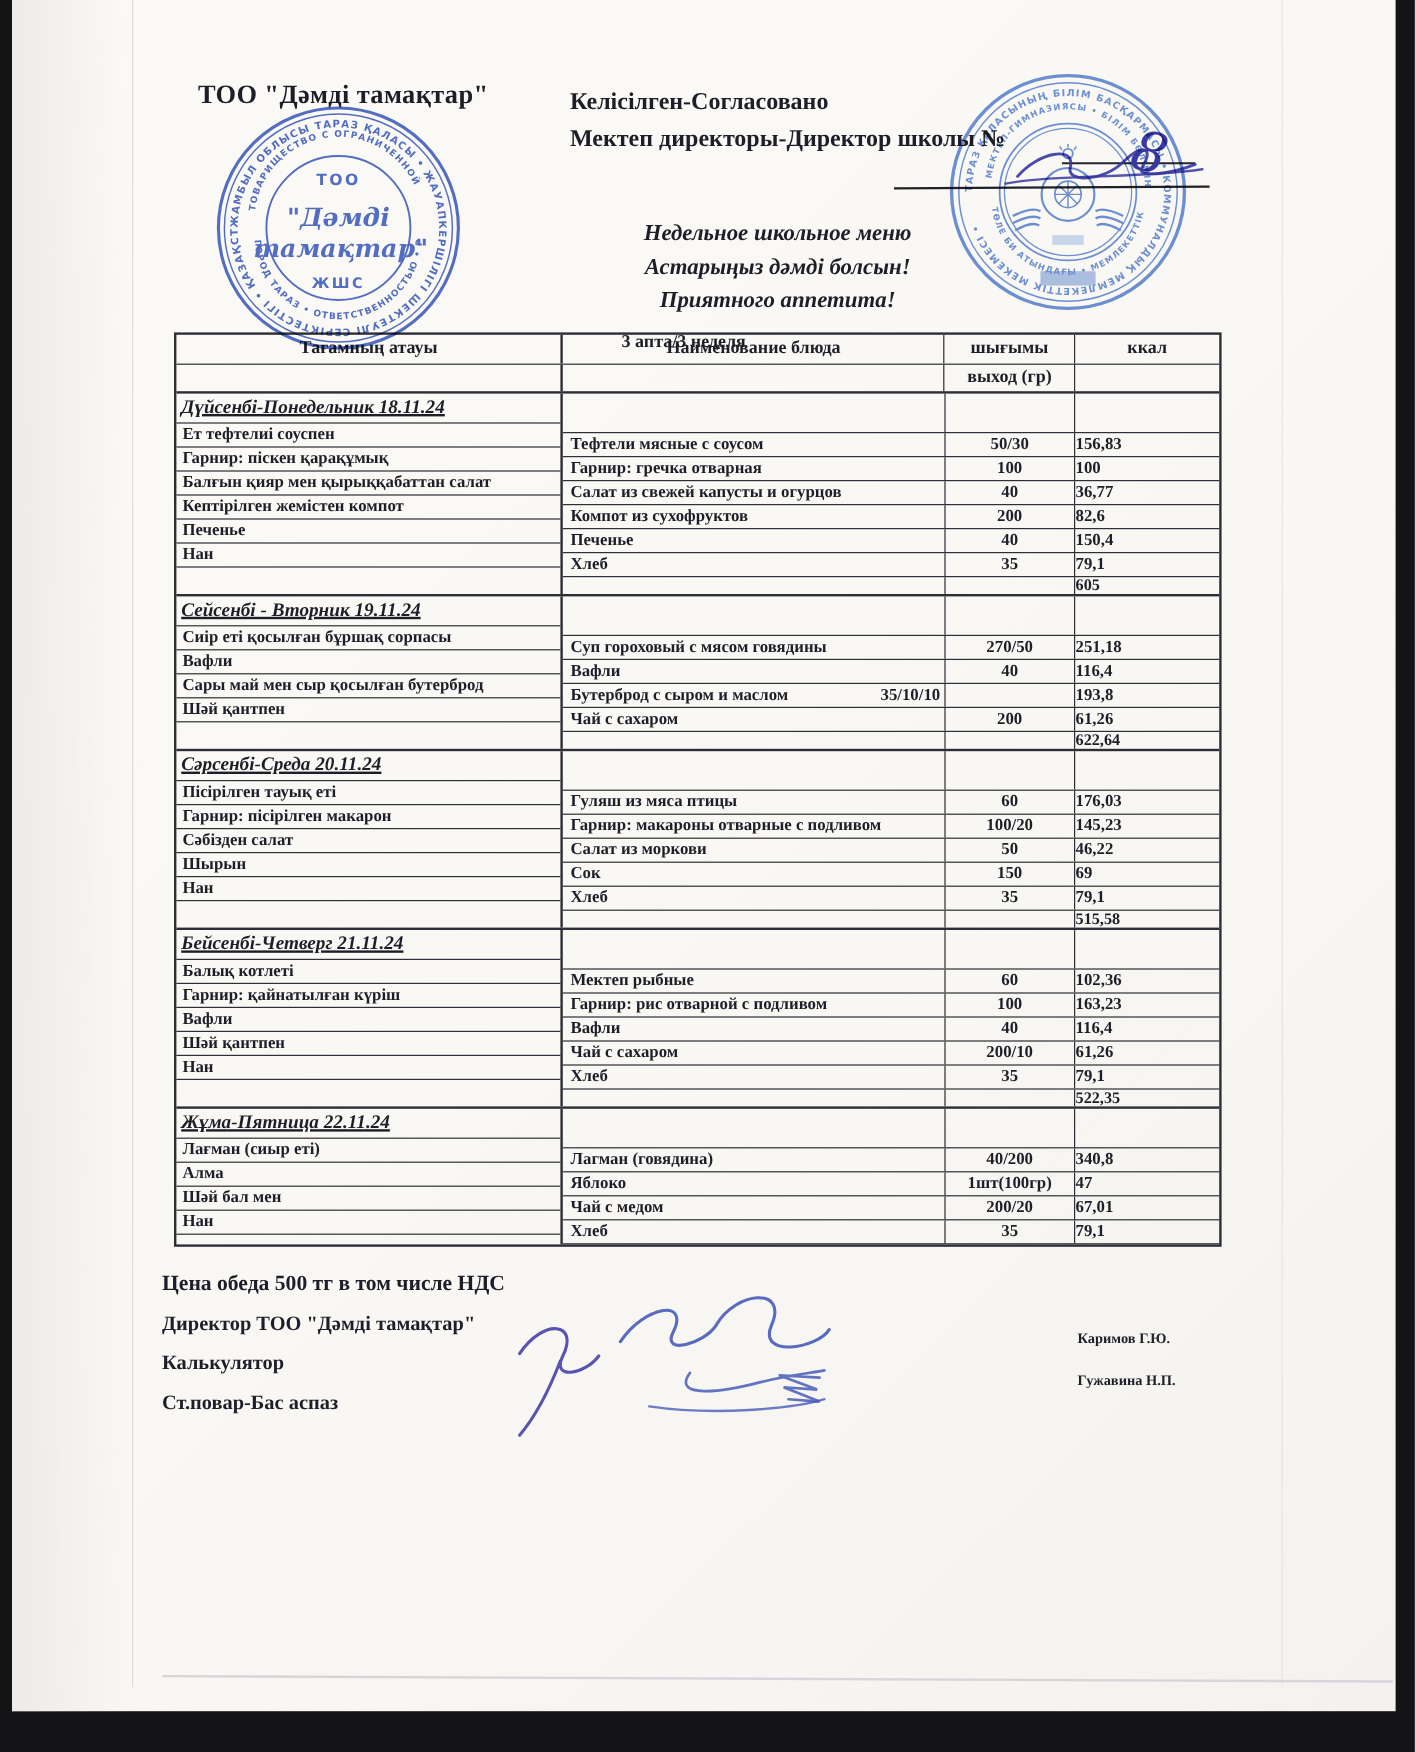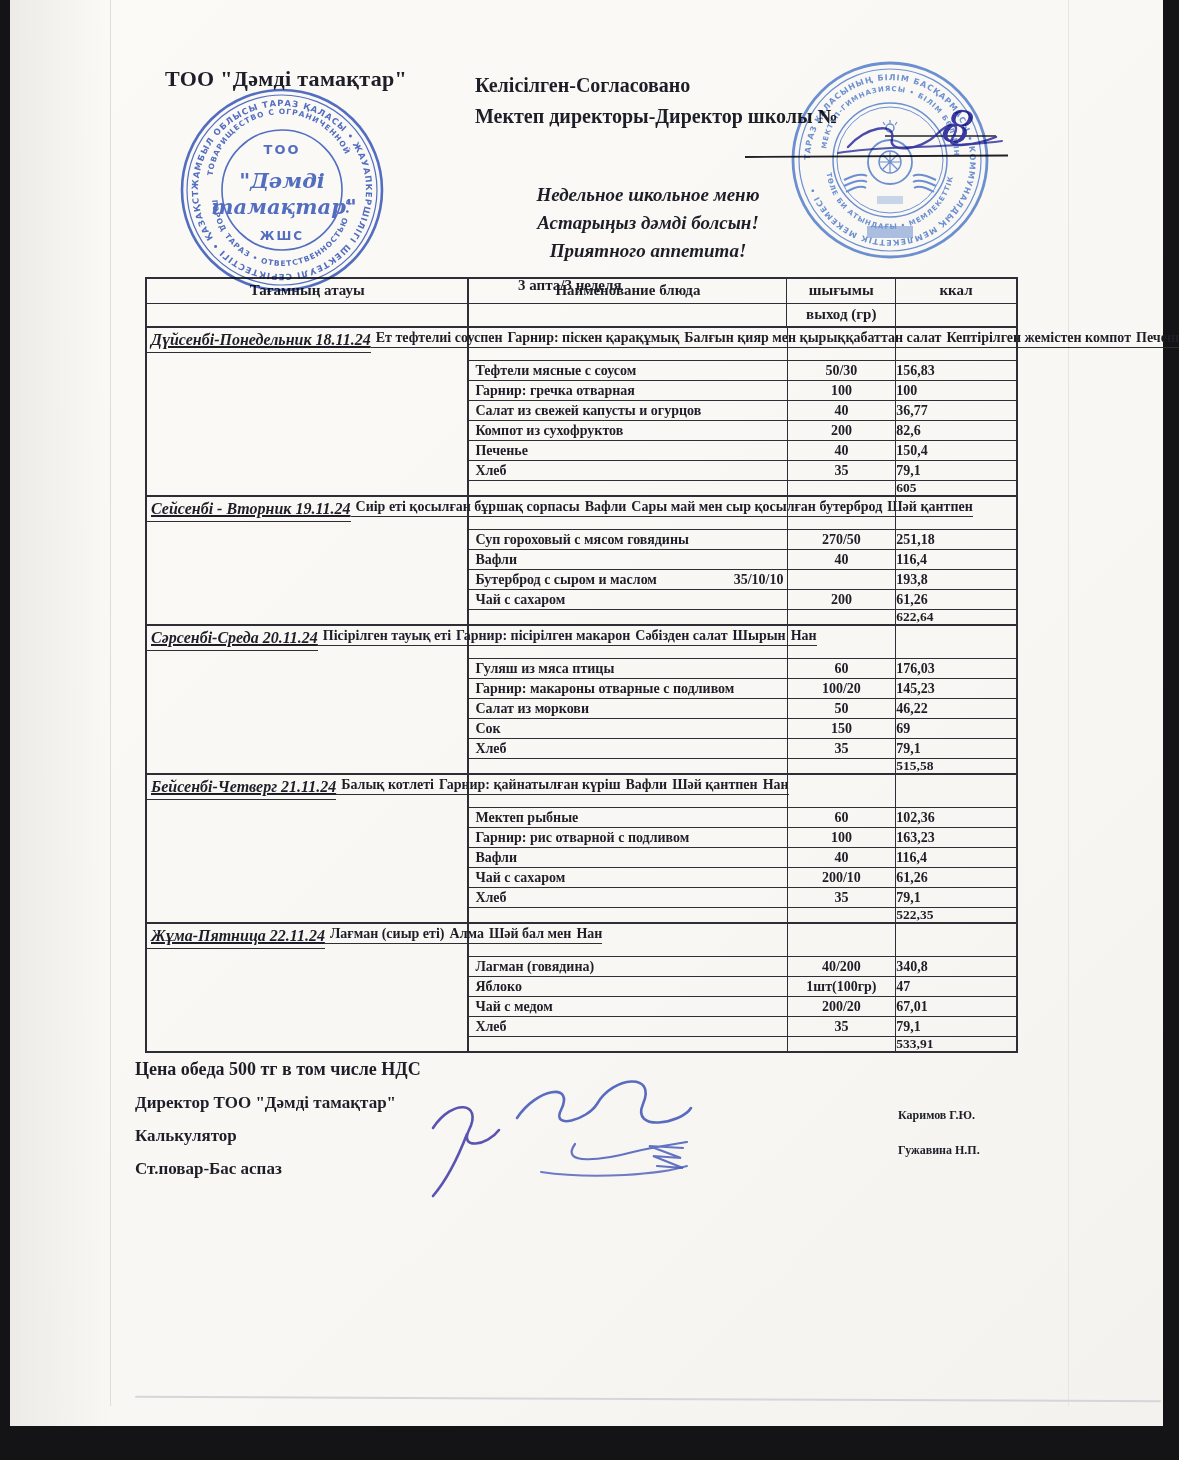--- a/index.html
+++ b/index.html
@@ -39,21 +39,21 @@
   .hc{box-sizing:border-box;text-align:center;font-size:15px;line-height:22px;}
   .hc1{width:37.1%;border-right:2px solid #2e2e36;}
   .hc2{width:36.6%;border-right:1.8px solid #2e2e36;}
   .hc3{width:12.5%;border-right:1.8px solid #2e2e36;}
   .hc4{flex:1;}
   .hrow2 .hc{line-height:21px;}
 
   .day{display:flex;border-bottom:2px solid #2e2e36;box-sizing:border-box;}
   .day.last{border-bottom:none;}
   .dleft{width:37.1%;border-right:2px solid #2e2e36;box-sizing:border-box;
-    display:flex;flex-direction:row;}
+    display:flex;flex-direction:column;}
   .dtitle{height:25px;box-sizing:border-box;border-bottom:1.8px solid #2e2e36;
     font-size:16px;font-style:italic;line-height:21px;padding:1px 0 0 4px;
     text-decoration:underline;text-decoration-thickness:1.5px;white-space:nowrap;}
   .kcell{height:20px;box-sizing:border-box;border-bottom:1.8px solid #2e2e36;
     font-size:14px;line-height:17.5px;padding:1px 0 0 5px;white-space:nowrap;}
   .kfill{flex:1;}
   .dright{flex:1;display:flex;flex-direction:column;box-sizing:border-box;}
   .cname{width:58.2%;box-sizing:border-box;border-right:1.8px solid #2e2e36;
     font-size:14px;line-height:17.5px;padding:1px 0 0 6px;white-space:nowrap;}
   .cout{width:19.9%;box-sizing:border-box;border-right:1.8px solid #2e2e36;
@@ -336,25 +336,20 @@
         <div class="trow rrow">
             <div class="cname">Чай с медом</div>
             <div class="cout">200/20</div>
             <div class="ckcal">67,01</div>
           </div>
         <div class="trow rrow">
             <div class="cname">Хлеб</div>
             <div class="cout">35</div>
             <div class="ckcal">79,1</div>
           </div>
-        <div class="trow rtotal">
-            <div class="cname"></div>
-            <div class="cout"></div>
-            <div class="ckcal">533,91</div>
-          </div>
       </div>
     </div>
   </div>
 
   <div class="price-note">Цена обеда 500 тг в том числе НДС</div>
 
   <div class="footer-roles">
     <div>Директор ТОО "Дәмді тамақтар"</div>
     <div>Калькулятор</div>
     <div>Ст.повар-Бас аспаз</div>

